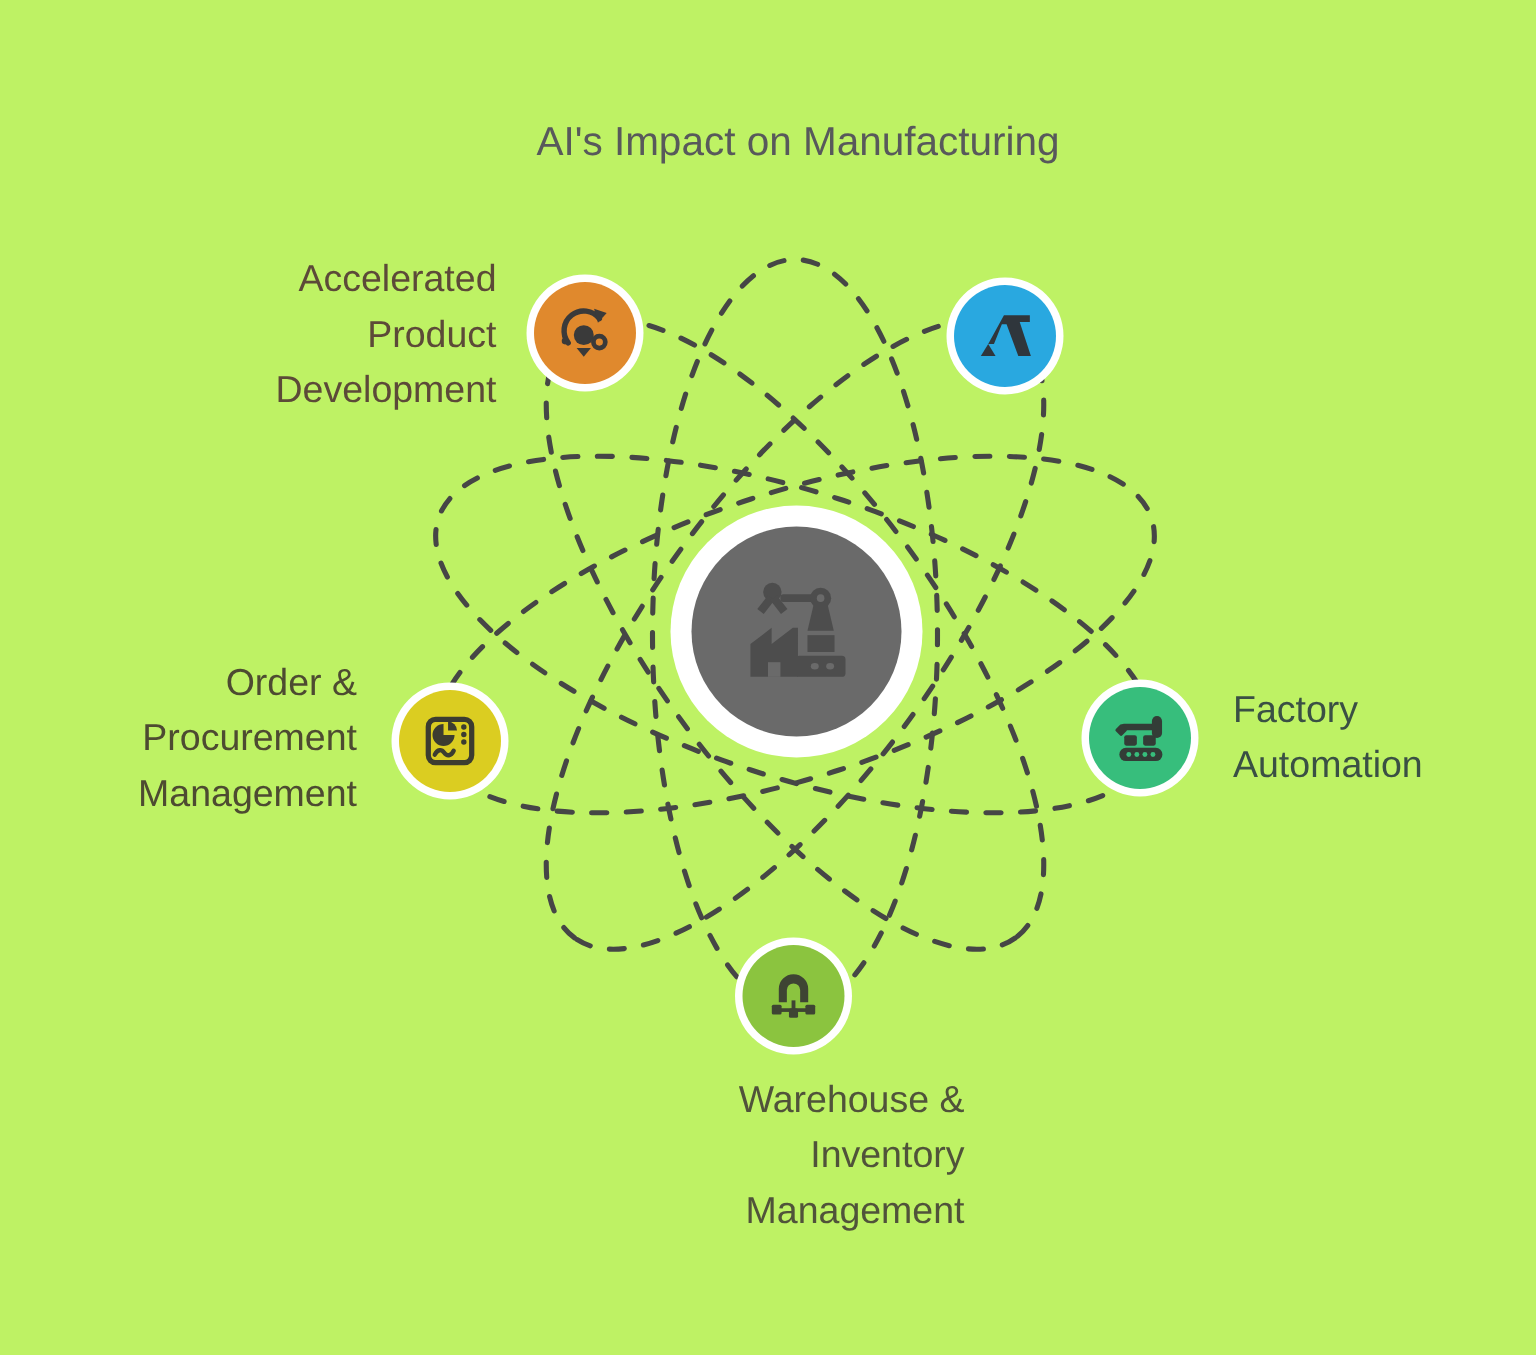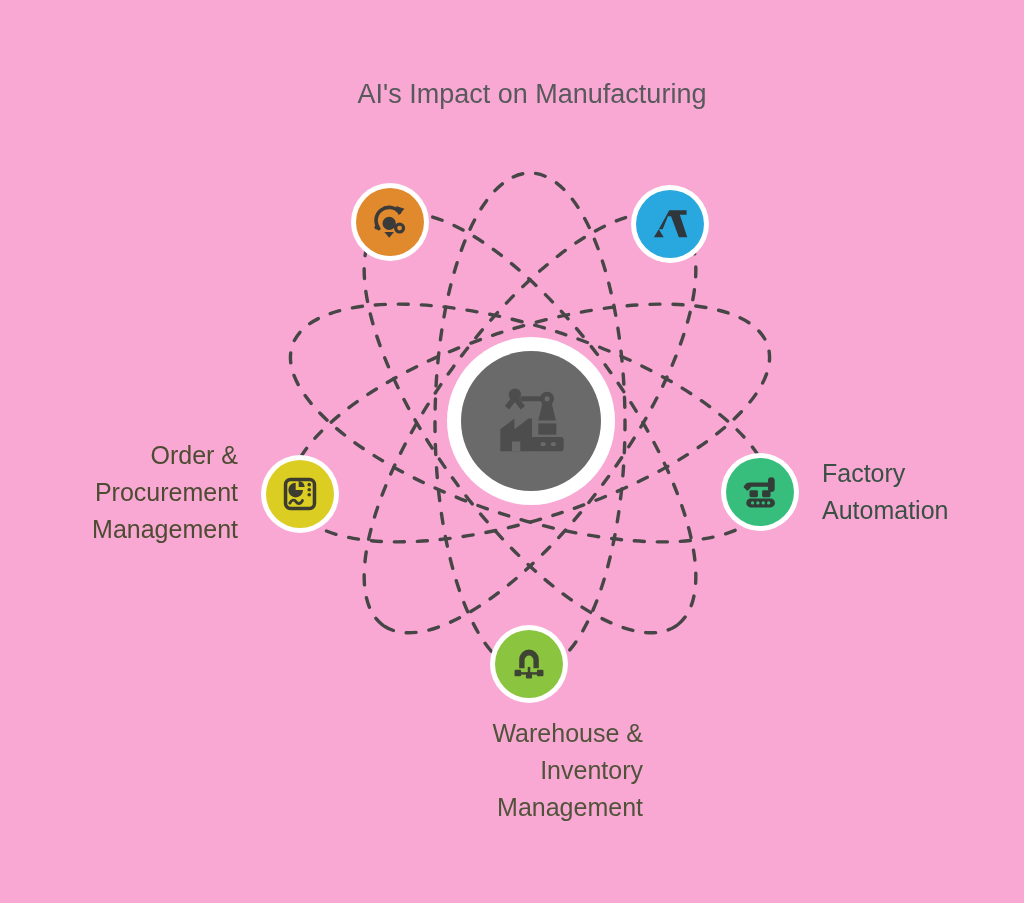--- a/index.html
+++ b/index.html
@@ -9,21 +9,21 @@
   .title{position:absolute;left:532px;top:78px;transform:translateX(-50%);
          font-size:27px;line-height:32px;white-space:nowrap;}
   .node-label{position:absolute;font-size:25px;line-height:37px;}
   .lbl-right{text-align:right;}
   .lbl-left{text-align:left;}
   .lbl-center{text-align:right;transform:translateX(-50%);}
 </style>
 </head>
 <body>
 
-<div class="canvas" style="background-color: #f9a8d4;">
+<div class="canvas" style="background-color: #bef264;">
 
   <svg class="scene" width="1024" height="903" viewBox="0 0 1024 903">
 
     <g fill="none" stroke-width="3.4" stroke-dasharray="10 13" stroke-linecap="round" stroke="#464646">
       <ellipse cx="530" cy="423" rx="250" ry="95" transform="rotate(18 530 423)"></ellipse>
       <ellipse cx="530" cy="423" rx="250" ry="95" transform="rotate(54 530 423)"></ellipse>
       <ellipse cx="530" cy="423" rx="250" ry="95" transform="rotate(90 530 423)"></ellipse>
       <ellipse cx="530" cy="423" rx="250" ry="95" transform="rotate(126 530 423)"></ellipse>
       <ellipse cx="530" cy="423" rx="250" ry="95" transform="rotate(162 530 423)"></ellipse>
     </g>
@@ -110,20 +110,21 @@
         <rect x="8.2" y="25" width="19.6" height="2.1"></rect>
         <rect x="5.6" y="23" width="5.6" height="5.6" rx="0.9"></rect>
         <rect x="24.8" y="23" width="5.6" height="5.6" rx="0.9"></rect>
         <rect x="15.4" y="25.2" width="5.2" height="5.2" rx="0.9"></rect>
       </g>
     </g>
   </svg>
 
   <div class="title" style="color: rgb(88, 89, 91);">AI's Impact on Manufacturing</div>
 
+  <div class="node-label lbl-right" style="right: 693px; top: 168px; width: 200px; color: rgb(92, 74, 56);">Accelerated Product Development</div>
 
 
   <div class="node-label lbl-right" style="right: 786px; top: 437px; width: 180px; color: rgb(77, 75, 49);">Order &amp; Procurement Management</div>
 
   <div class="node-label lbl-left" style="left: 822px; top: 455px; width: 150px; color: rgb(58, 80, 68);">Factory Automation</div>
 
   <div class="node-label lbl-center" style="left: 528px; top: 715px; width: 230px; color: rgb(80, 83, 58);">Warehouse &amp; Inventory Management</div>
 
 </div>
 

